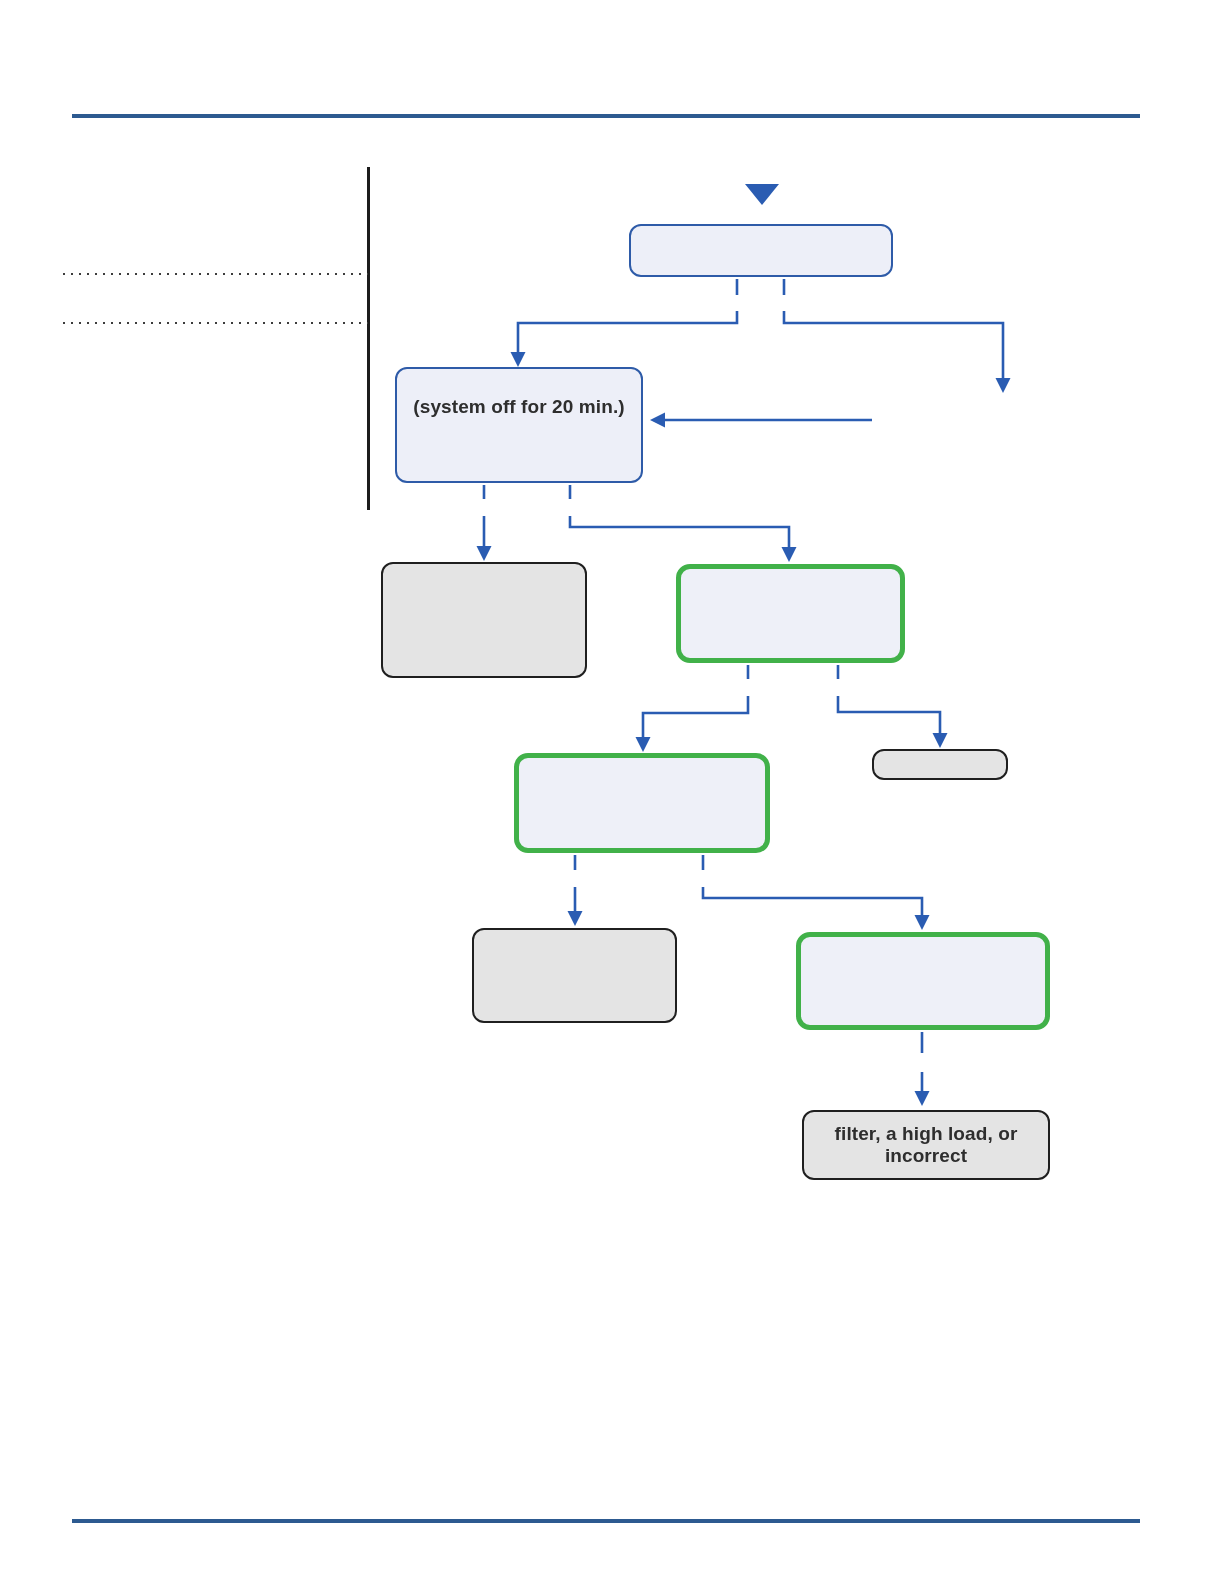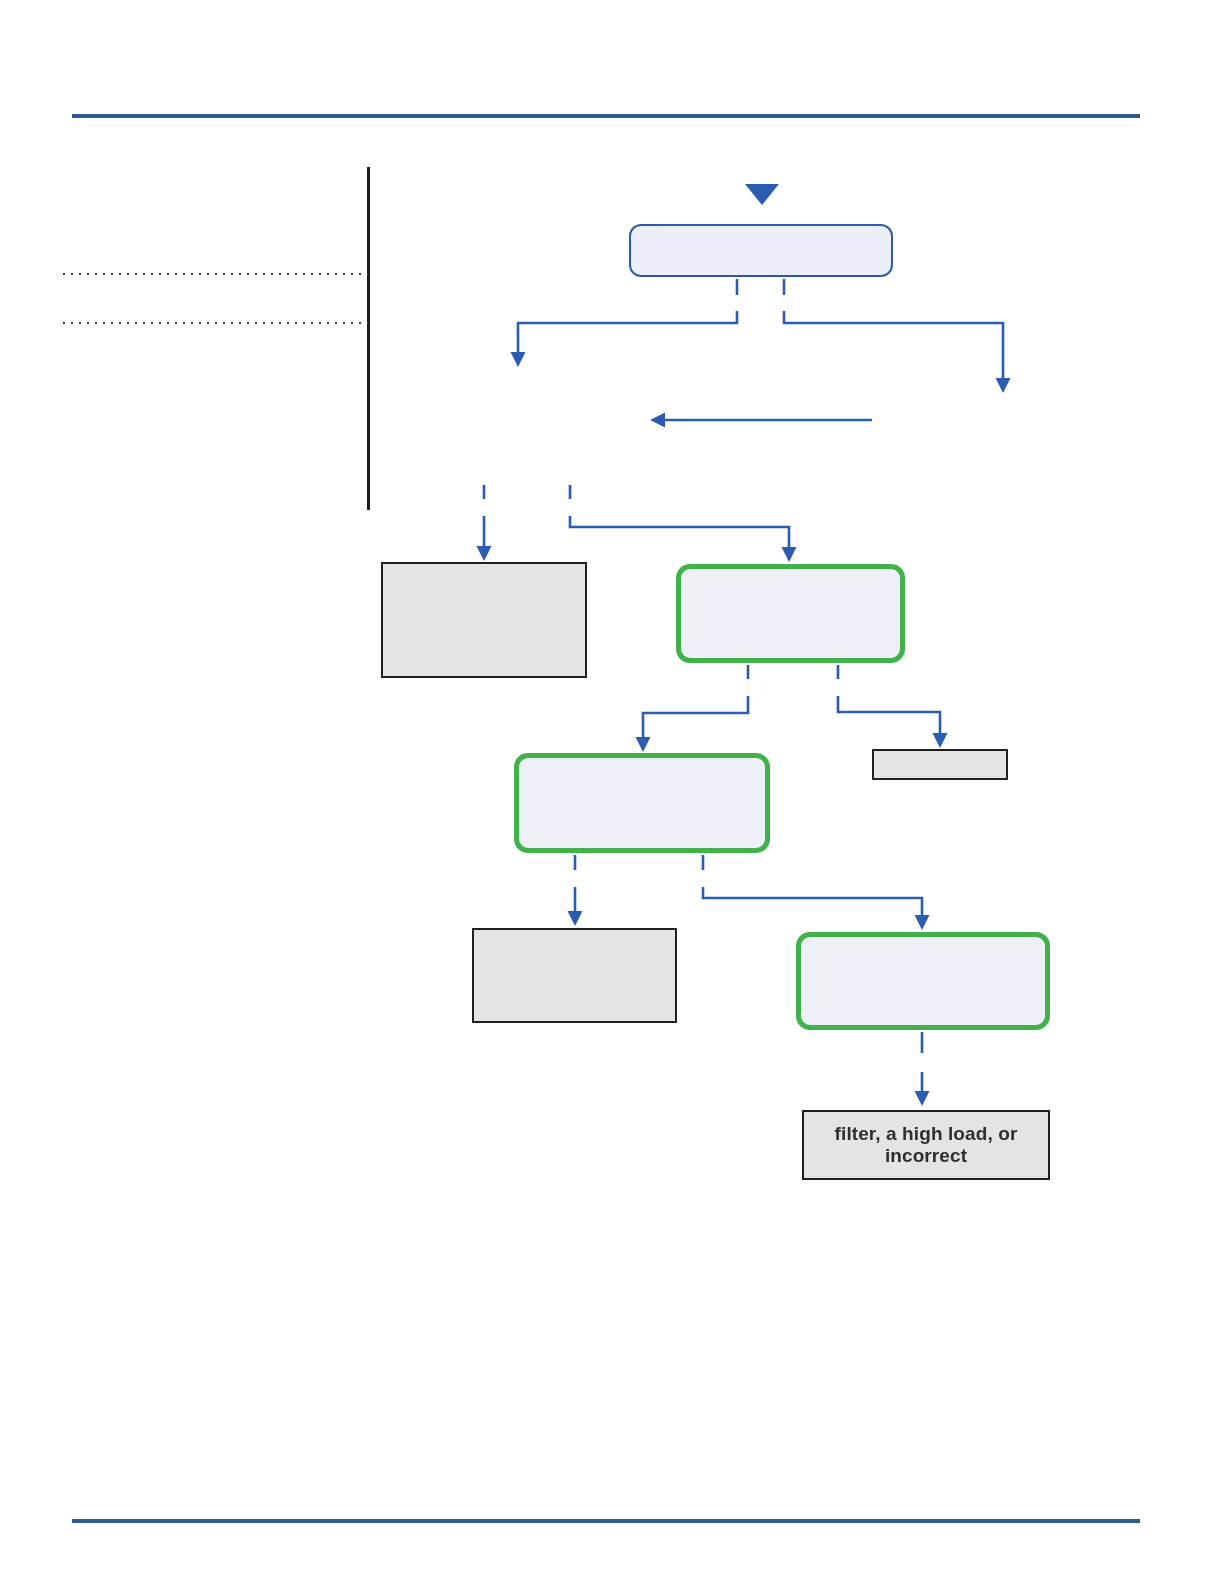--- a/index.html
+++ b/index.html
@@ -32,21 +32,21 @@
     display:flex;align-items:center;justify-content:center;
     text-align:center;letter-spacing:0.1px;
   }
   .node-blue{
     background:#edeff8;border:2.5px solid #2e5ba8;border-radius:12px;
   }
   .node-green{
     background:#eef0f8;border:5px solid #41b149;border-radius:14px;
   }
   .node-gray{
-    background:#e4e4e4;border:2.5px solid #1f1f1f;border-radius:0;
+    background:#e4e4e4;border:2.5px solid #1f1f1f;border-radius:12px;
   }
   .align-top{align-items:flex-start;}
 </style>
 </head>
 <body>
 
 <div id="canvas">
 
   <div class="rule" style="top:114px;"></div>
   <div class="rule" style="top:1519px;"></div>
@@ -93,20 +93,23 @@
       <path d="M575,926 L567.5,911 L582.5,911 Z"></path>
       <path d="M922,930 L914.5,915 L929.5,915 Z"></path>
       <path d="M922,1106 L914.5,1091 L929.5,1091 Z"></path>
     </g>
   </svg>
 
   <div class="node node-blue" style="left:629px;top:224px;width:264px;height:53px;">
     <span></span>
   </div>
 
+  <div class="node node-blue align-top" style="left:395px;top:367px;width:248px;height:116px;padding-top:27px;">
+    <span>(system off for 20 min.)</span>
+  </div>
 
 
   <div class="node node-gray" style="left:381px;top:562px;width:206px;height:116px;">
     <span></span>
   </div>
 
   <div class="node node-green" style="left:676px;top:564px;width:229px;height:99px;">
     <span></span>
   </div>
 

